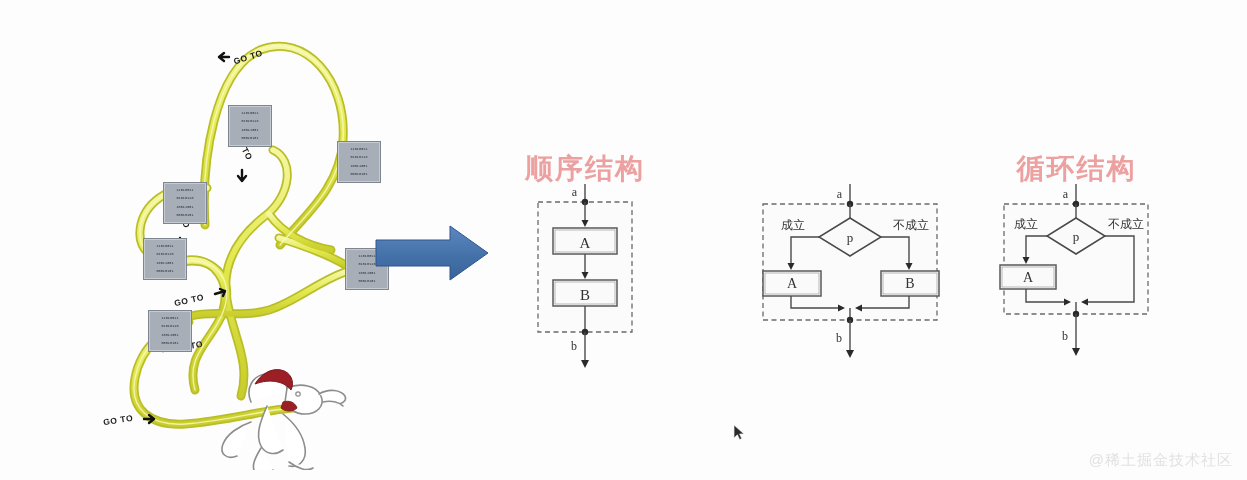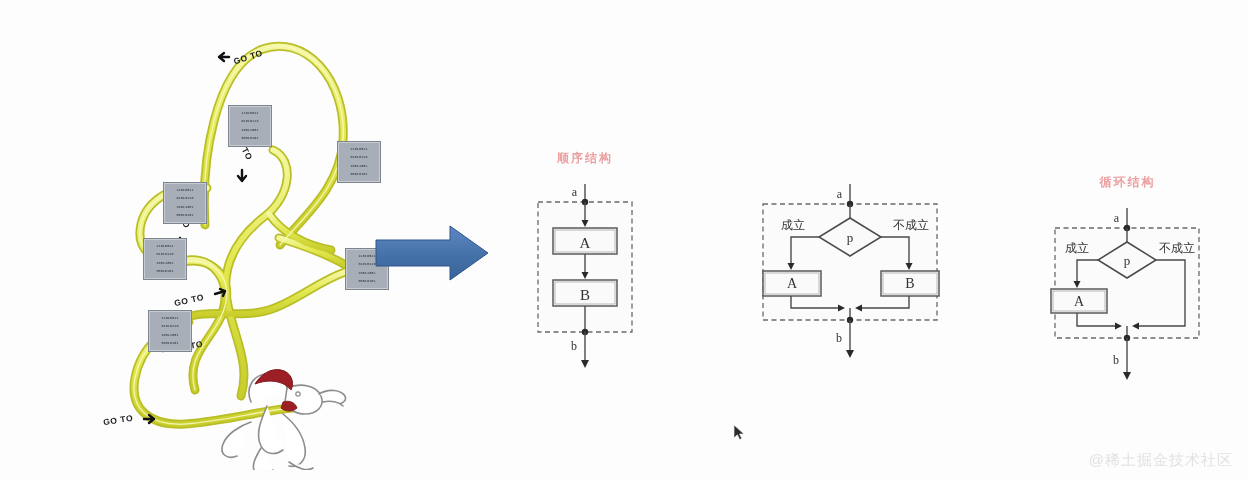--- a/index.html
+++ b/index.html
@@ -71,30 +71,30 @@
   
   .fc-panel { position: absolute; top: 150px; }
   .fc-title {
     position: absolute;
     top: 0;
     left: 0;
     width: 100%;
     text-align: center;
     font-family: "Liberation Serif", serif;
     font-weight: bold;
-    font-size: 12px;
+    font-size: 28px;
     color: #eca0a0;
     letter-spacing: 2px;
     white-space: nowrap;
   }
   .fc-svg { position: absolute; top: 30px; left: 0; }
 
   #panel-sequence  { left: 500px; width: 170px; height: 230px; }
   #panel-selection { left: 745px; width: 210px; height: 230px; }
-  #panel-loop      { left: 1035px; width: 185px; height: 230px; margin-top: 24px; }
+  #panel-loop      { left: 984px; width: 185px; height: 230px; }
 
   
   #watermark-faint {
     position: absolute;
     left: 985px;
     top: 330px;
     width: 230px;
     font-family: "Liberation Sans", sans-serif;
     font-size: 11px;
     color: #ededed;

